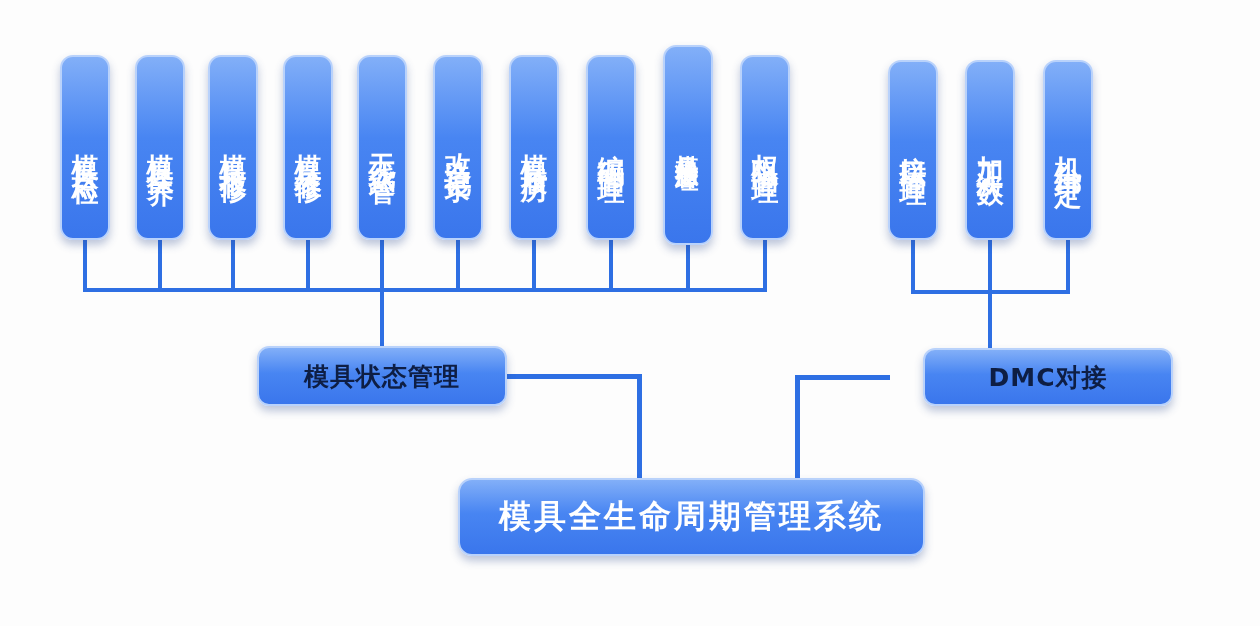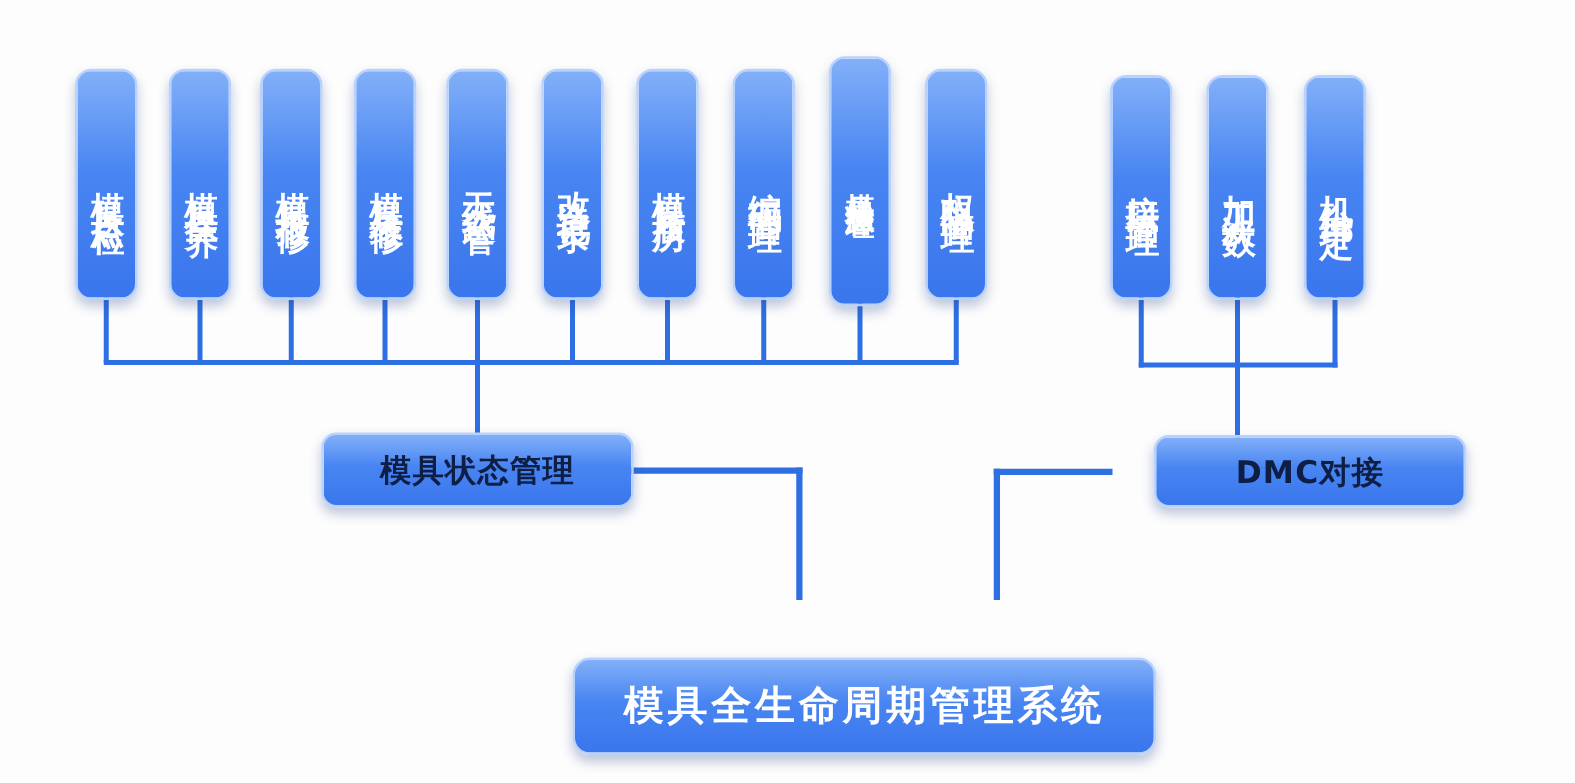--- a/index.html
+++ b/index.html
@@ -99,15 +99,15 @@
   <div class="node vbox tall" style="left:663px; top:45px; height:200px;">模具状态管理</div>
   <div class="node vbox" style="left:740px; top:55px; height:185px;">权限管理</div>
 
   <div class="node vbox" style="left:888px;  top:60px; height:180px;">接口管理</div>
   <div class="node vbox" style="left:965px;  top:60px; height:180px;">加工次数</div>
   <div class="node vbox" style="left:1043px; top:60px; height:180px;">机台绑定</div>
 
   <div class="node branch" style="left:257px; top:346px; width:250px; height:60px;">模具状态管理</div>
   <div class="node branch" style="left:885px; top:348px; width:250px; height:58px;margin-left:38px;">DMC对接</div>
 
-  <div class="node root" style="left:458px; top:478px; width:467px; height:78px;margin-top:48px;">模具全生命周期管理系统</div>
+  <div class="node root" style="left:458px; top:478px; width:467px; height:78px;">模具全生命周期管理系统</div>
 
 </div>
 
 </body></html>

